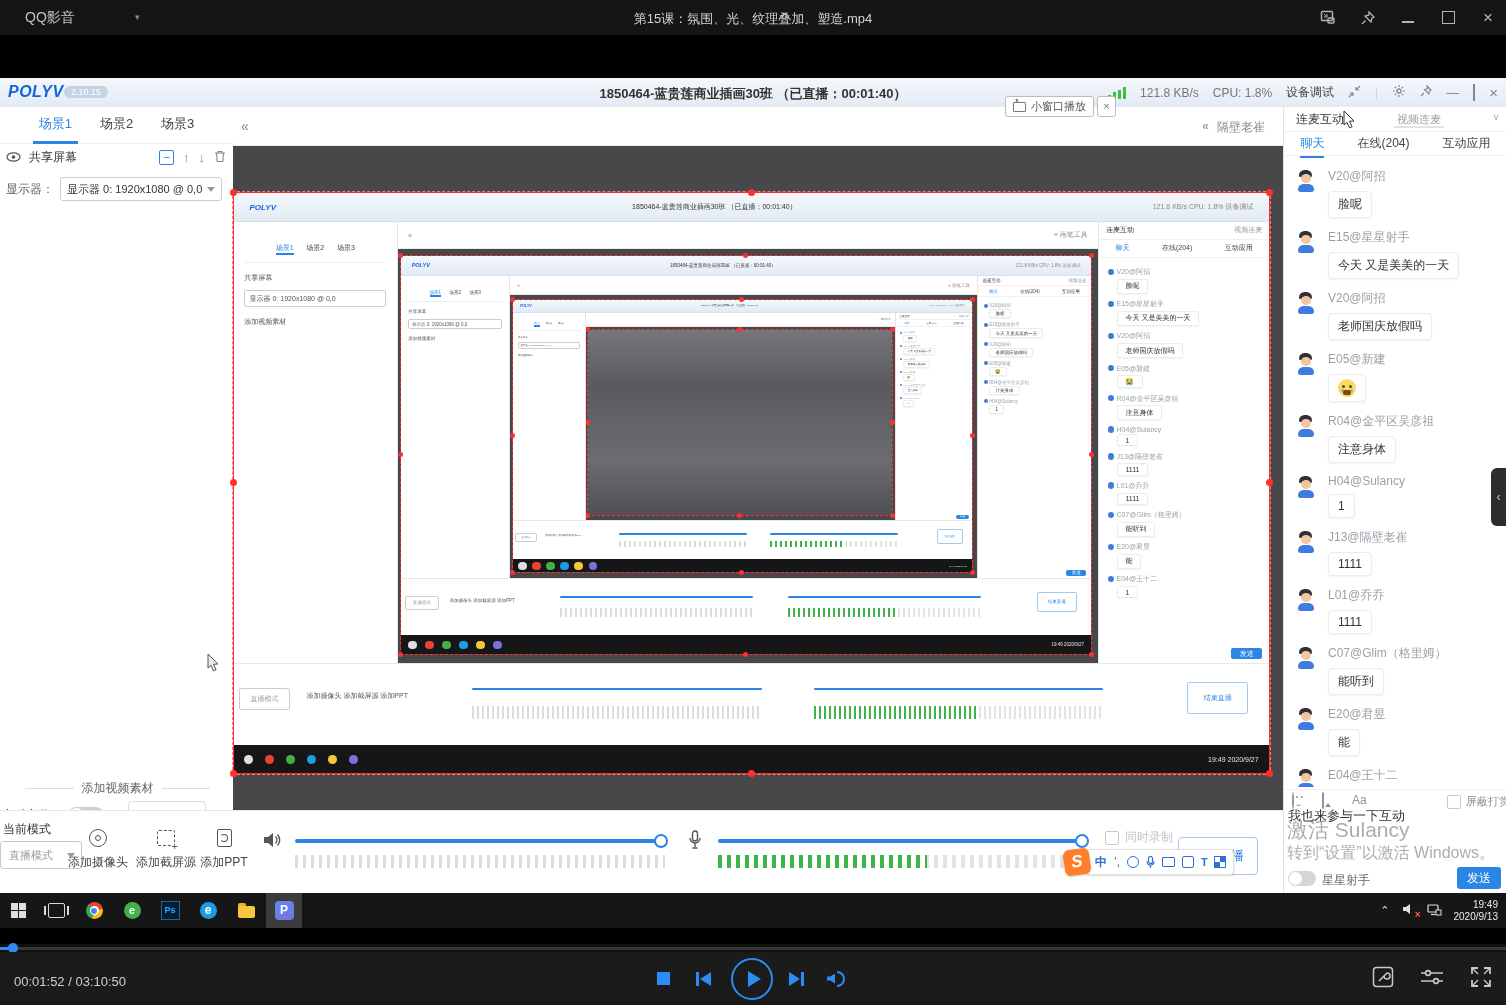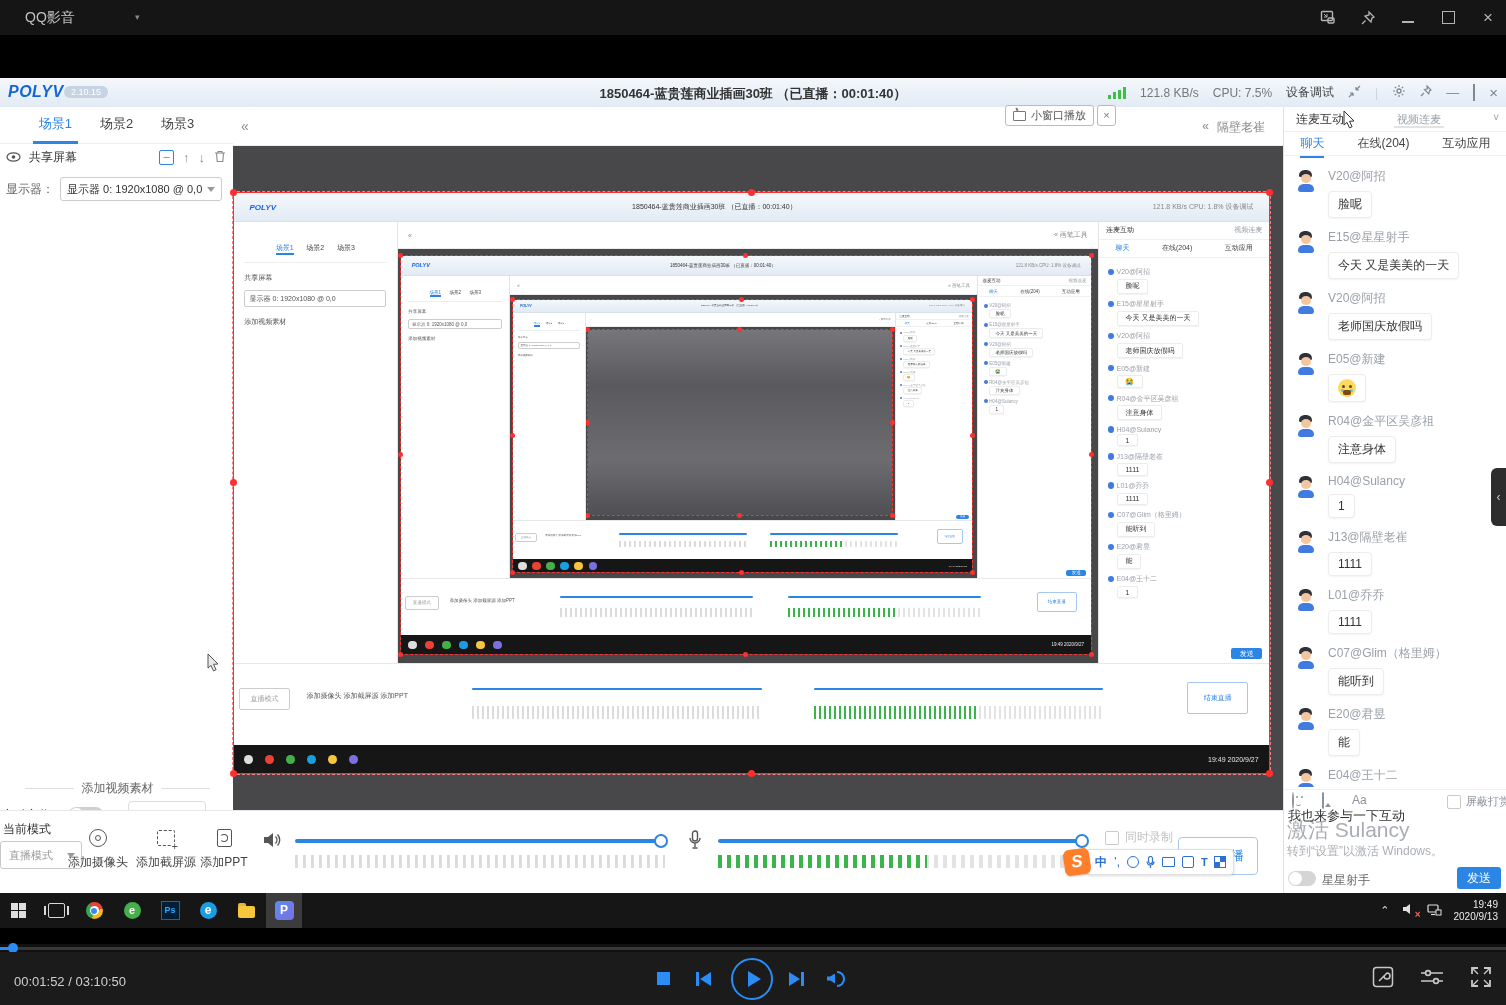--- a/index.html
+++ b/index.html
@@ -84,21 +84,21 @@
   .smiley{width:13px;height:13px;border:1.2px solid #8a949e;border-radius:50%;position:relative;}
   .smiley::before{content:"";position:absolute;left:2.5px;top:3px;width:2px;height:2px;background:#8a949e;border-radius:50%;box-shadow:5px 0 0 #8a949e;}
   .smiley::after{content:"";position:absolute;left:3px;bottom:2px;width:5px;height:2.5px;border-bottom:1.2px solid #8a949e;border-radius:0 0 4px 4px;}
   .pic-ic{width:14px;height:11px;border:1.2px solid #8a949e;border-radius:2px;position:relative;margin-top:1px;}
   .pic-ic::before{content:"";position:absolute;left:2px;bottom:1px;border-left:3px solid transparent;border-right:3px solid transparent;border-bottom:4px solid #8a949e;}
   .blockrw{position:absolute;right:8px;top:4px;display:flex;align-items:center;gap:5px;color:#8a949e;font-size:11px;}
   .cbx{width:12px;height:12px;border:1px solid #c9c9c9;border-radius:2px;background:#fff;}
   .chat-input{position:absolute;left:0;top:700px;width:100%;height:60px;}
   .input-text{position:absolute;left:4px;top:0;color:#333;font-size:13px;z-index:2;}
   .wm1{position:absolute;left:3px;top:9px;color:rgba(140,146,153,.75);font-size:21px;z-index:1;}
-  .wm2{position:absolute;left:3px;top:36px;color:rgba(140,146,153,.75);font-size:12px;}
+  .wm2{position:absolute;left:3px;top:36px;color:rgba(140,146,153,.75);font-size:16px;}
   .chat-foot{position:absolute;left:0;top:760px;width:100%;height:26px;}
   .toggle-sm{position:absolute;left:4px;top:4px;width:28px;height:15px;border-radius:8px;background:#d5d5d5;}
   .toggle-sm::before{content:"";position:absolute;left:1px;top:1px;width:13px;height:13px;border-radius:50%;background:#fff;}
   .forbid{position:absolute;left:38px;top:5px;font-size:12px;color:#666;}
   .send-btn{position:absolute;right:6px;top:0;width:44px;height:22px;background:#2b85e4;border-radius:3px;color:#fff;font-size:12px;text-align:center;line-height:22px;}
 
   
   .strip{position:absolute;left:0;top:732px;width:1283px;height:83px;background:#fff;border-top:1px solid #e8e8e8;}
   .mode-lbl{position:absolute;left:3px;top:10px;font-size:12px;color:#333;}
   .mode-sel{position:absolute;left:0;top:30px;width:72px;height:26px;border:1px solid #c9c9c9;border-radius:3px;color:#999;font-size:11px;line-height:26px;padding-left:8px;background:#fff;}
@@ -143,21 +143,21 @@
   .folder::before{content:"";position:absolute;left:0;top:-3px;width:8px;height:3px;background:#e8b62d;border-radius:2px 2px 0 0;}
   .tk-active{background:#3c3c3c;}
   .pyv{width:19px;height:19px;border-radius:4px;background:linear-gradient(135deg,#5b8def,#7c6fe0);color:#fff;font-weight:bold;font-size:12px;text-align:center;line-height:19px;}
   .tray{position:absolute;right:0;top:0;height:35px;display:flex;align-items:center;gap:12px;color:#e0e0e0;padding-right:8px;}
   .tray .chev{font-size:11px;}
   .mute{position:relative;font-size:12px;}
   .mute::after{content:"×";position:absolute;right:-6px;bottom:-2px;color:#ff5f52;font-size:10px;font-weight:bold;}
   .tclock{text-align:right;font-size:10px;line-height:12px;color:#ececec;}
 
   
-  .float-tag{position:absolute;left:1005px;top:105px;display:flex;z-index:40;}
+  .float-tag{position:absolute;left:1005px;top:96px;display:flex;z-index:40;}
   .ft-main{height:19px;background:rgba(255,255,255,.95);border:1px solid #bbb;border-radius:3px;display:flex;align-items:center;gap:5px;padding:0 7px;font-size:11px;color:#555;}
   .tv-ic{width:11px;height:8px;border:1.2px solid #777;border-radius:1px;position:relative;}
   .tv-ic::before{content:"";position:absolute;left:2px;top:-4px;width:1.5px;height:3px;background:#777;transform:rotate(-30deg);}
   .ft-x{width:17px;height:19px;background:rgba(255,255,255,.95);border:1px solid #bbb;border-radius:3px;margin-left:3px;color:#777;font-size:11px;text-align:center;line-height:19px;}
   .pl-handle{position:absolute;right:0;top:468px;width:15px;height:58px;background:#2d2d2d;border-radius:6px 0 0 6px;color:#cfcfcf;font-size:12px;display:flex;align-items:center;justify-content:center;z-index:50;}
   .cursor{position:absolute;z-index:60;}
 
   
   .progress{position:absolute;left:0;top:944px;width:1506px;height:8px;background:#101010;}
   .prog-track{position:absolute;left:0;top:3px;width:100%;height:3px;background:#383838;}
@@ -217,20 +217,21 @@
   .m-flat{position:absolute;inset:0;background:linear-gradient(#77777b,#5a5a5e 30%,#6d6d71 70%,#505054);}
 </style>
 </head>
 <body>
 
 <div id="stage">
 
   <div class="qq-bar">
     <span class="qq-name">QQ影音</span>
     <span class="qq-caret">▾</span>
+    <div class="qq-title">第15课：氛围、光、纹理叠加、塑造.mp4</div>
     <div class="qq-ctrls">
       <span class="ic">
           <svg width="16" height="16" viewBox="0 0 16 16">
             <rect x="1.5" y="1.5" width="11" height="9" rx="1" fill="none" stroke="#b4b4b4" stroke-width="1.4"></rect>
             <rect x="8" y="8" width="6" height="5" rx="1" fill="none" stroke="#b4b4b4" stroke-width="1.4"></rect>
             <path d="M4 4l3 3M7 4v3h-3" stroke="#b4b4b4" stroke-width="1" fill="none"></path>
           </svg>
         </span>
       <span class="ic">
           <svg width="16" height="16" viewBox="0 0 16 16">
@@ -254,21 +255,21 @@
       <span class="p-ver">2.10.15</span>
       <div class="p-title">1850464-蓝贵莲商业插画30班 （已直播：00:01:40）</div>
       <div class="p-right">
         <span class="sigbars">
             <i style="height:4px"></i>
             <i style="height:7px"></i>
             <i style="height:9px"></i>
             <i style="height:12px"></i>
           </span>
         <span>121.8 KB/s</span>
-        <span>CPU: 7.5%</span>
+        <span>CPU: 1.8%</span>
         <span style="color:#444">设备调试</span>
         <span class="p-winbtn"><svg width="13" height="13" viewBox="0 0 13 13">
               <path d="M8 5l4-4M8 5h3M8 5V2M5 8l-4 4M5 8H2m3 0v3" stroke="#7c8894" stroke-width="1.2" fill="none"></path>
             </svg></span>
         <span class="p-sep">|</span>
         <span class="p-winbtn"><svg width="14" height="14" viewBox="0 0 14 14">
               <circle cx="7" cy="7" r="2" fill="none" stroke="#7c8894" stroke-width="1.3"></circle>
               <path d="M7 1v2M7 11v2M1 7h2M11 7h2M2.8 2.8l1.4 1.4M9.8 9.8l1.4 1.4M11.2 2.8L9.8 4.2M4.2 9.8l-1.4 1.4" stroke="#7c8894" stroke-width="1.2"></path>
             </svg></span>
         <span class="p-winbtn"><svg width="12" height="13" viewBox="0 0 12 13">

